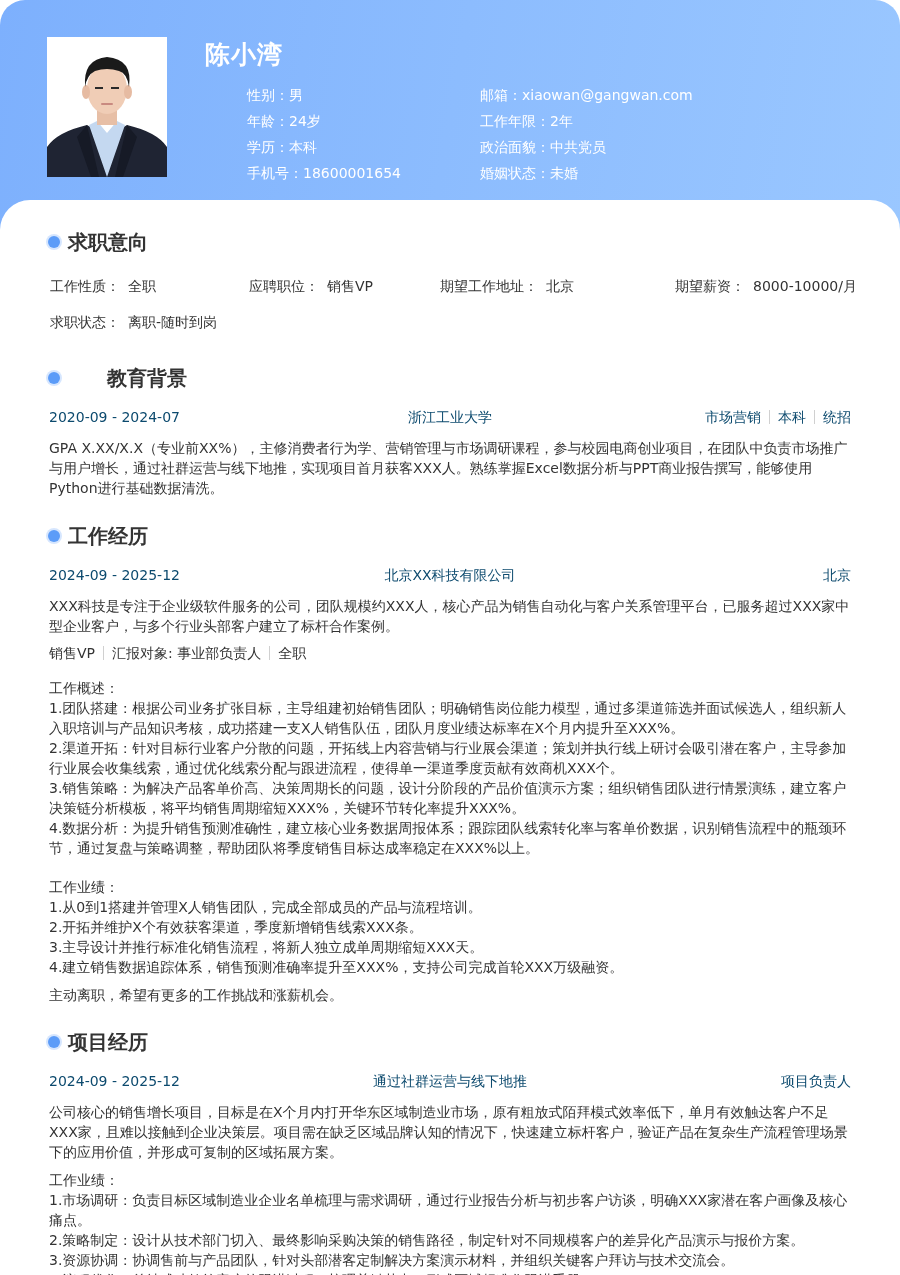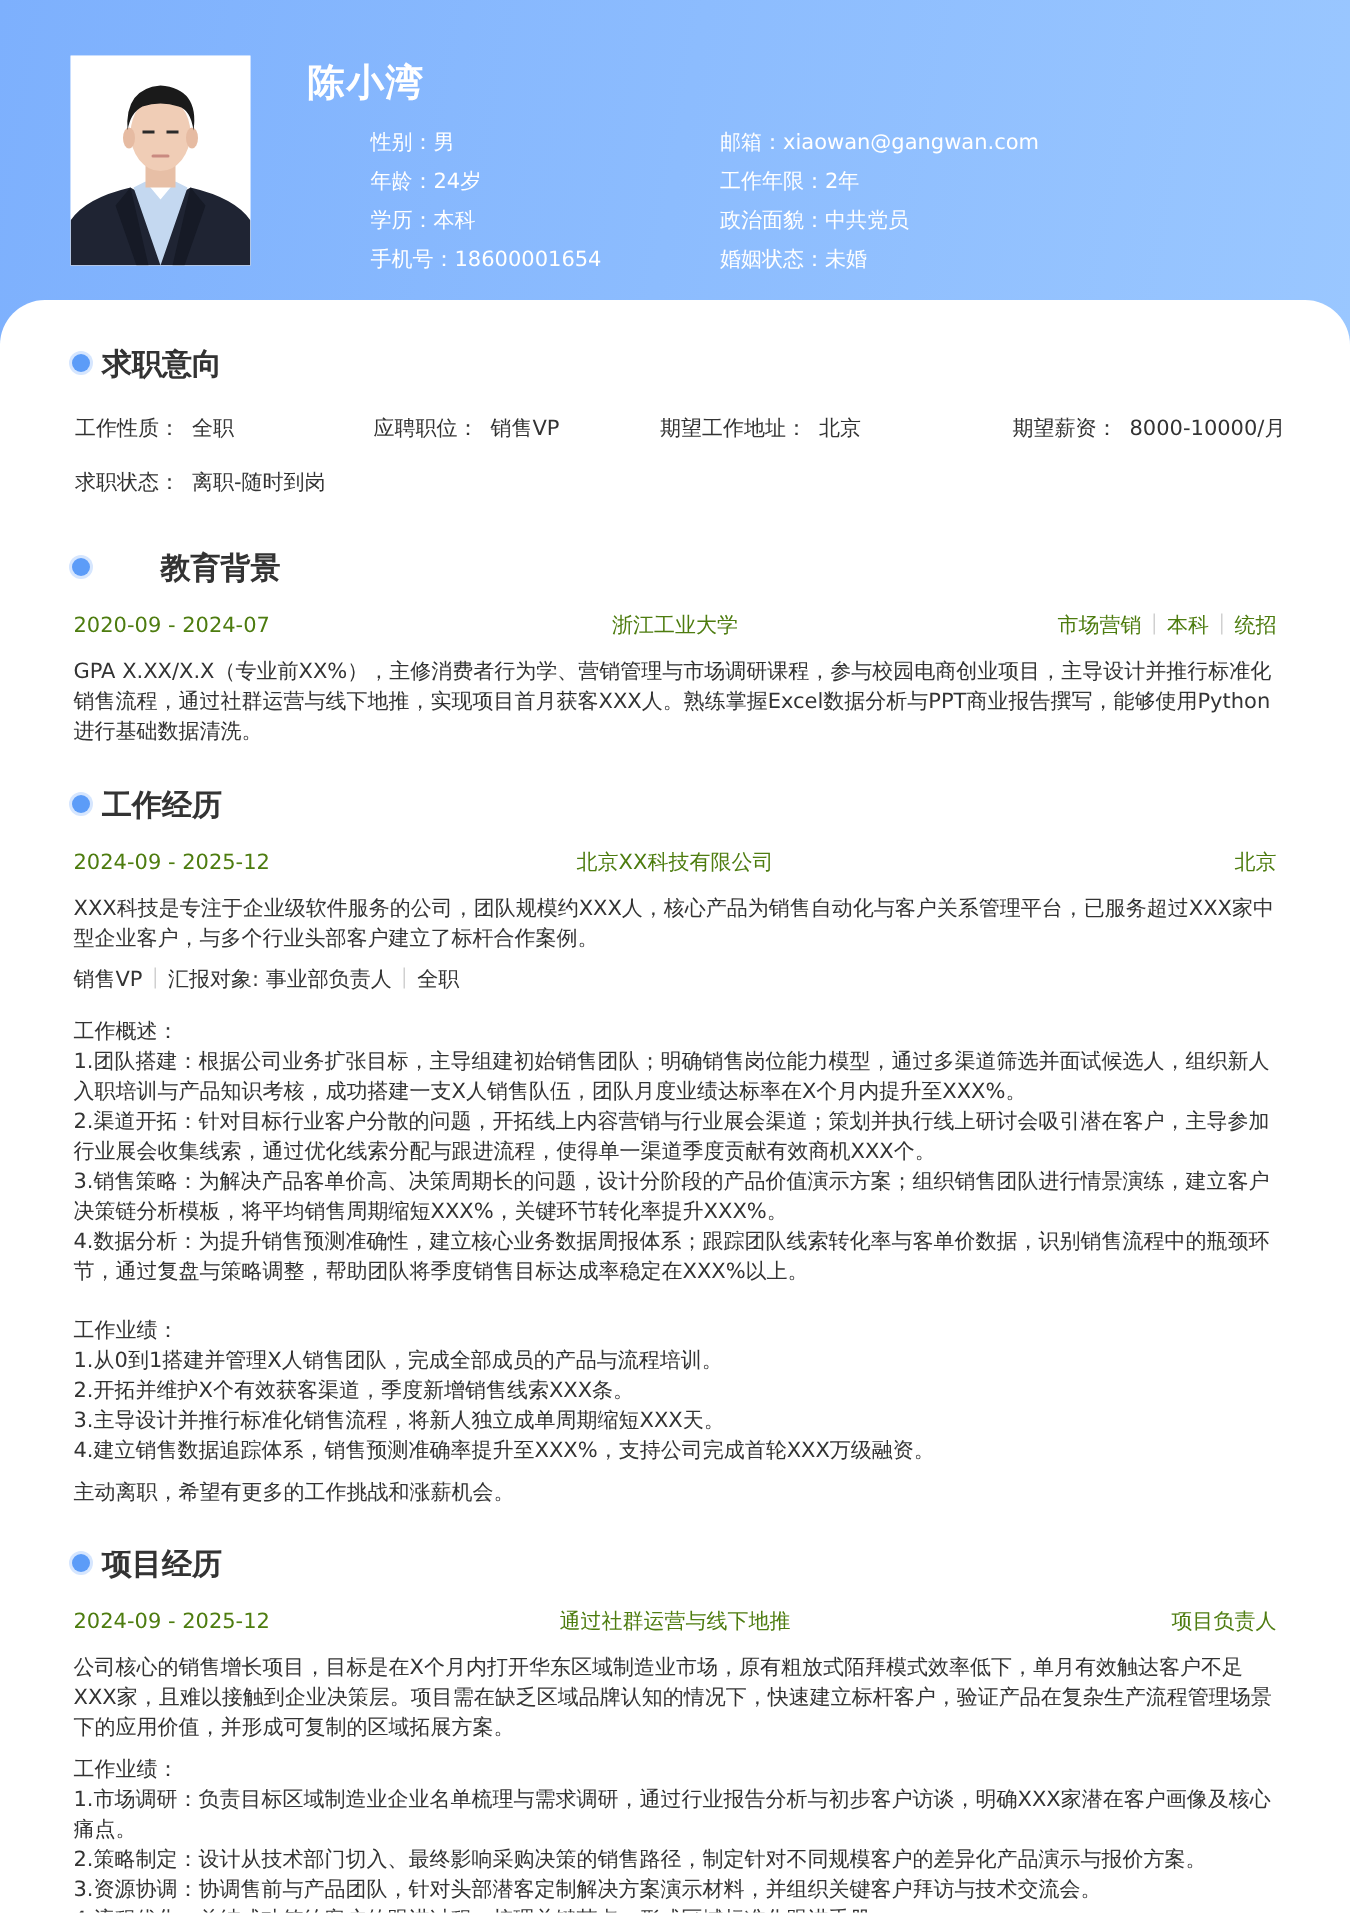--- a/index.html
+++ b/index.html
@@ -9,20 +9,21 @@
       overflow: hidden;
       background: #ffffff;
       font-family: "DejaVu Sans", "Liberation Sans", sans-serif;
       color: #333333;
     }
     .page {
       position: relative;
       width: 900px;
       height: 1275px;
       overflow: hidden;
+      border-radius: 25px;
     }
     
     .header {
       position: absolute;
       left: 0; top: 0;
       width: 900px;
       height: 240px;
       background: linear-gradient(100deg, #7db0fd 0%, #8cbcfe 50%, #9ac7ff 100%);
     }
     .photo {
@@ -84,21 +85,21 @@
     }
     .text { font-size: 14px; color: #333333; }
     .abs { position: absolute; }
     .row3 {
       position: absolute;
       left: 49px;
       width: 802px;
       height: 20px;
       font-size: 14px;
       line-height: 20px;
-      color: #4d7c0f;
+      color: #0c4a6e;
     }
     .row3 .l { position: absolute; left: 0; top: 0; }
     .row3 .c { position: absolute; left: 0; width: 802px; text-align: center; top: 0; }
     .row3 .r { position: absolute; right: 0; top: 0; }
     .para {
       position: absolute;
       left: 49px;
       width: 804px;
       font-size: 14px;
       line-height: 20px;
@@ -180,21 +181,21 @@
 
     <div class="section-title" style="top:163px;gap:39px;">
       <span class="bullet"></span>
       <span>教育背景</span>
     </div>
     <div class="row3" style="top:207px;">
       <span class="l">2020-09 - 2024-07</span>
       <span class="c">浙江工业大学</span>
       <span class="r"><span>市场营销</span><span class="sep"></span><span>本科</span><span class="sep"></span><span>统招</span></span>
     </div>
-    <div class="para" style="top:238px;">GPA X.XX/X.X（专业前XX%），主修消费者行为学、营销管理与市场调研课程，参与校园电商创业项目，主导设计并推行标准化销售流程，通过社群运营与线下地推，实现项目首月获客XXX人。熟练掌握Excel数据分析与PPT商业报告撰写，能够使用Python进行基础数据清洗。</div>
+    <div class="para" style="top:238px;">GPA X.XX/X.X（专业前XX%），主修消费者行为学、营销管理与市场调研课程，参与校园电商创业项目，在团队中负责市场推广与用户增长，通过社群运营与线下地推，实现项目首月获客XXX人。熟练掌握Excel数据分析与PPT商业报告撰写，能够使用Python进行基础数据清洗。</div>
 
     <div class="section-title" style="top:321px;">
       <span class="bullet"></span>
       <span>工作经历</span>
     </div>
     <div class="row3" style="top:365px;">
       <span class="l">2024-09 - 2025-12</span>
       <span class="c">北京XX科技有限公司</span>
       <span class="r">北京</span>
     </div>

